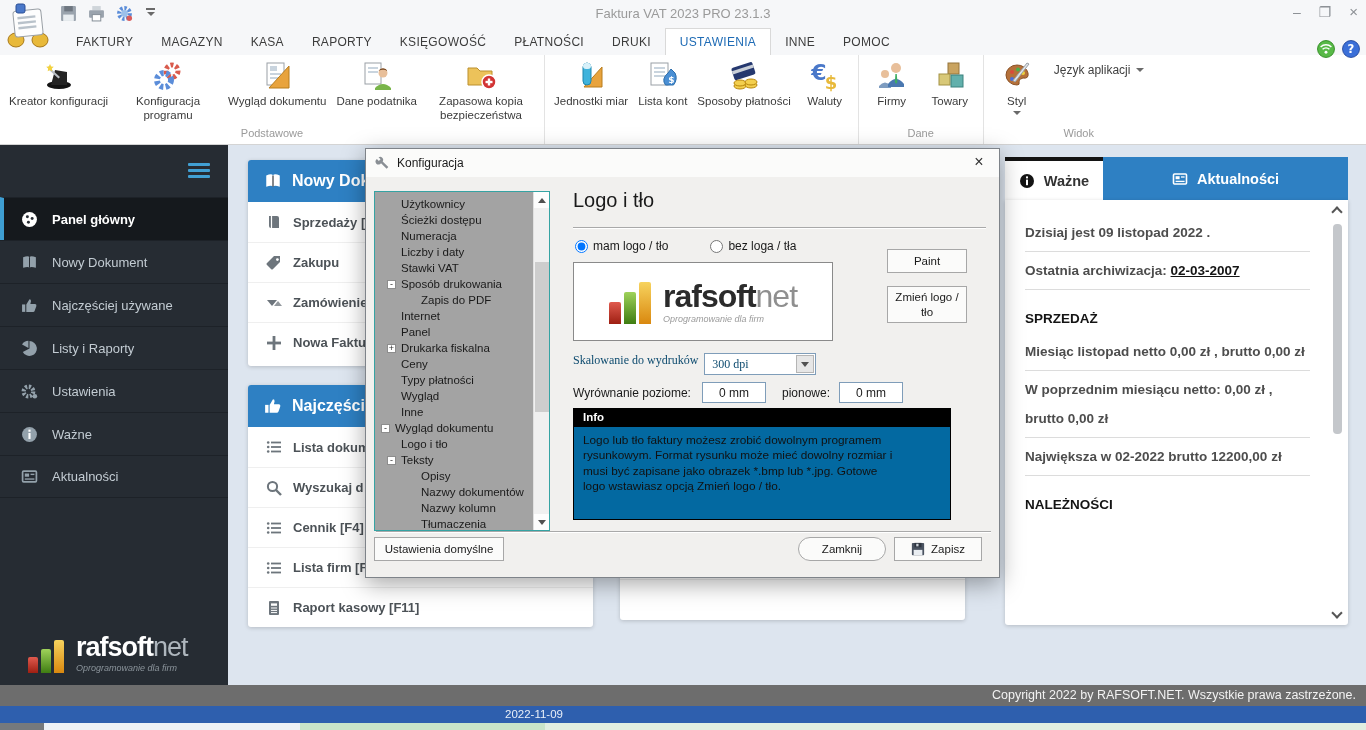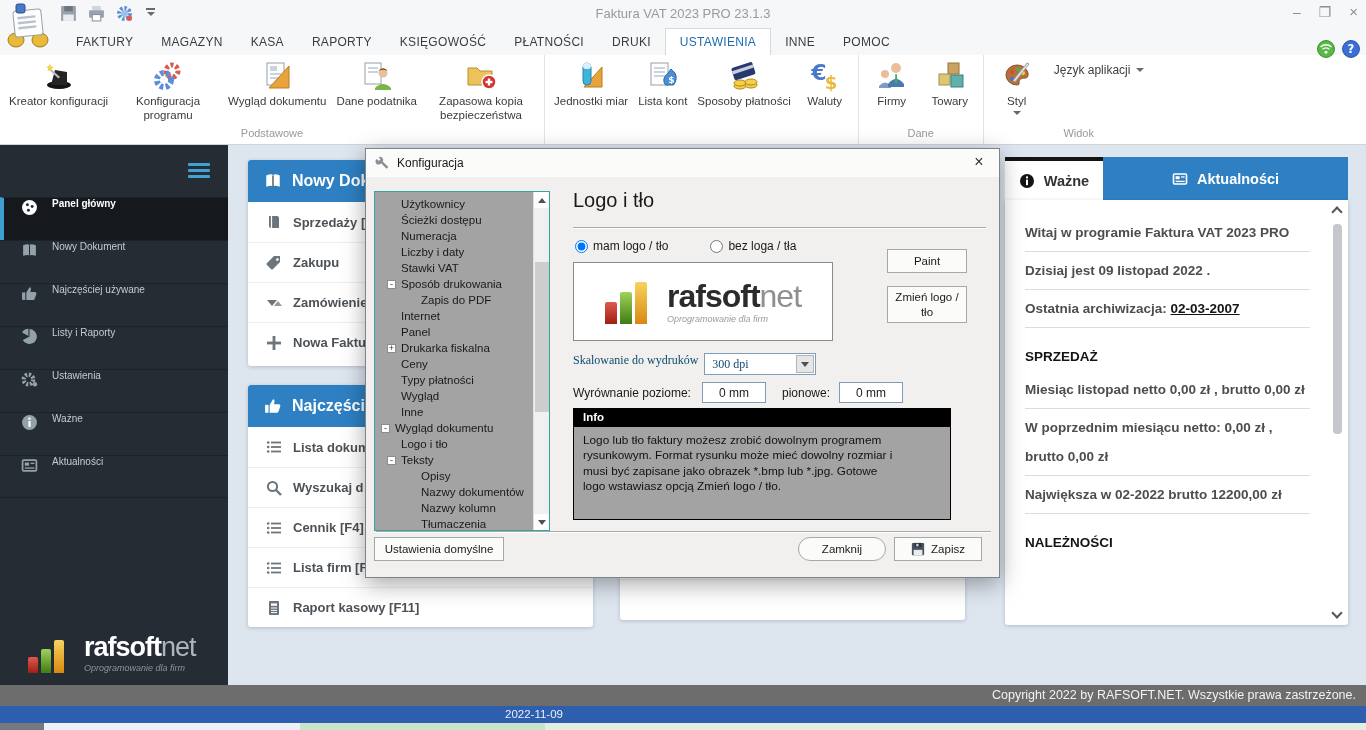--- a/index.html
+++ b/index.html
@@ -38,27 +38,27 @@
   .help-icons { position:absolute; right:6px; top:40px; display:flex; gap:7px; z-index:3; }
 
   
   .main-bg { position:absolute; left:228px; top:145px; width:1138px; height:540px; background:#dde5ef; }
 
   
   .sidebar { position:absolute; left:0; top:145px; width:228px; height:540px; background:#262c33; }
   .hamburger { position:absolute; right:18px; top:18px; width:22px; height:16px; }
   .hamburger i { display:block; height:3px; background:#41a0d4; margin-bottom:3px; border-radius:1px; }
   .snav { position:absolute; left:0; top:52px; width:228px; }
-  .sitem { height:43px; display:flex; gap:14px; padding-left:20px; border-top:1px solid #1d2228; color:#c3ccd3; font-size:10px; }
+  .sitem { height:43px; display:flex; align-items:center; gap:14px; padding-left:20px; border-top:1px solid #1d2228; color:#c3ccd3; font-size:13px; }
   .sitem:last-child { border-bottom:1px solid #1d2228; }
   .sitem.active { background:#15191d; border-left:4px solid #3e9ed2; padding-left:16px; color:#fff; font-weight:bold; }
   .sicon { width:18px; height:18px; display:flex; align-items:center; justify-content:center; }
 
   
-  .rlogo { position:absolute; display:flex; align-items:flex-end; gap:20px; }
+  .rlogo { position:absolute; display:flex; align-items:flex-end; gap:12px; }
   .rlogo-side { left:28px; bottom:12px; }
   .rbars { display:flex; align-items:flex-end; gap:3px; }
   .rbars i { display:block; width:10px; border-radius:2px 2px 0 0; }
   .rbar-r { height:16px; background:linear-gradient(#e05a4e,#9e1f12); }
   .rbar-g { height:24px; background:linear-gradient(#9fd25a,#3f7d12); }
   .rbar-y { height:33px; background:linear-gradient(#f7d35e,#d9880f); }
   .rtext .rname { font-size:27px; font-weight:bold; line-height:1; letter-spacing:-1px; }
   .rtext .rsub { font-size:9px; font-style:italic; margin-top:2px; }
   .rlogo-side .rname b { color:#fff; } .rlogo-side .rname span { color:#aeb6bd; font-weight:normal; }
   .rlogo-side .rsub { color:#8b949b; }
@@ -112,21 +112,21 @@
   .rlogo-prev .rsub { color:#9a9a9a; }
   .btn-paint { position:absolute; left:521px; top:100px; width:80px; height:24px; }
   .btn-change { position:absolute; left:521px; top:137px; width:80px; height:37px; line-height:1.25; }
   .scale-row { position:absolute; left:207px; top:204px; display:flex; color:#0c4a6e;font-family:Liberation Serif, serif; }
   .combo { margin-left:6px; width:112px; height:22px; background:#fff; border:1px solid #7f9db9; display:flex; align-items:center; }
   .combo .cval { flex:1; padding-left:7px; font-size:12px; }
   .combo .cbtn { width:18px; height:18px; margin-right:1px; background:#e6e6e6; border:1px solid #b5b5b5; display:flex; align-items:center; justify-content:center; }
   .align-row { position:absolute; left:207px; top:233px; display:flex; align-items:center; color:#1a1a1a; }
   .mm-input { width:64px; height:21px; border:1px solid #7f9db9; background:#fff; text-align:center; font-size:12px; font-family:"Liberation Sans",sans-serif; color:#1a1a1a; }
   .mm1 { margin-left:11px; } .lbl-pion { margin-left:16px; } .mm2 { margin-left:9px; }
-  .infobox { position:absolute; left:207px; top:259px; width:378px; height:112px; border:1px solid #000; background:#a3a3a3; }
+  .infobox { position:absolute; left:207px; top:259px; width:378px; height:112px; border:1px solid #000; background:#0369a1; }
   .info-head { height:18px; background:#000; color:#fff; font-weight:bold; font-size:11.5px; padding:2px 0 0 9px; }
   .info-body { padding:6px 9px; font-size:11.8px; line-height:1.3; color:#111; width:330px; }
   .btn-close { position:absolute; left:432px; top:388px; width:88px; height:24px;border-radius:12px; }
   .btn-save { position:absolute; left:528px; top:388px; width:88px; height:24px; gap:6px; }
 
   
   .graybar { position:absolute; left:0; top:685px; width:1366px; height:21px; background:#6d6d6d; color:#f2f2f2; font-size:12.5px; text-align:right; padding:3px 10px 0 0; }
   .bluebar { position:absolute; left:0; top:706px; width:1366px; height:17px; background:#2e5fae; }
   .bluebar span { position:absolute; left:505px; top:2px; color:#e9eff8; font-size:11.5px; }
   .bstrip { position:absolute; left:0; top:723px; width:1366px; height:7px; background:#edf1f6; }
@@ -694,21 +694,20 @@
     <span>
         <svg width="16" height="16" fill="#fff" style="color:#fff">
           <use href="#i-news"></use>
         </svg>
       </span>
     <span>Aktualności</span>
   </div>
 
   <div class="rp-card">
     <div class="rp-inner">
-      <div class="rp-item">Witaj w programie Faktura VAT 2023 PRO</div>
       <div class="rp-item">Dzisiaj jest 09 listopad 2022 .</div>
       <div class="rp-item">
         <span>Ostatnia archiwizacja: </span><span class="rp-link">02-03-2007</span>
       </div>
       <div class="rp-h">SPRZEDAŻ</div>
       <div class="rp-item">Miesiąc listopad netto 0,00 zł , brutto 0,00 zł</div>
       <div class="rp-item">W poprzednim miesiącu netto: 0,00 zł , brutto 0,00 zł</div>
       <div class="rp-item">Największa w 02-2022 brutto 12200,00 zł</div>
       <div class="rp-h">NALEŻNOŚCI</div>
     </div>

